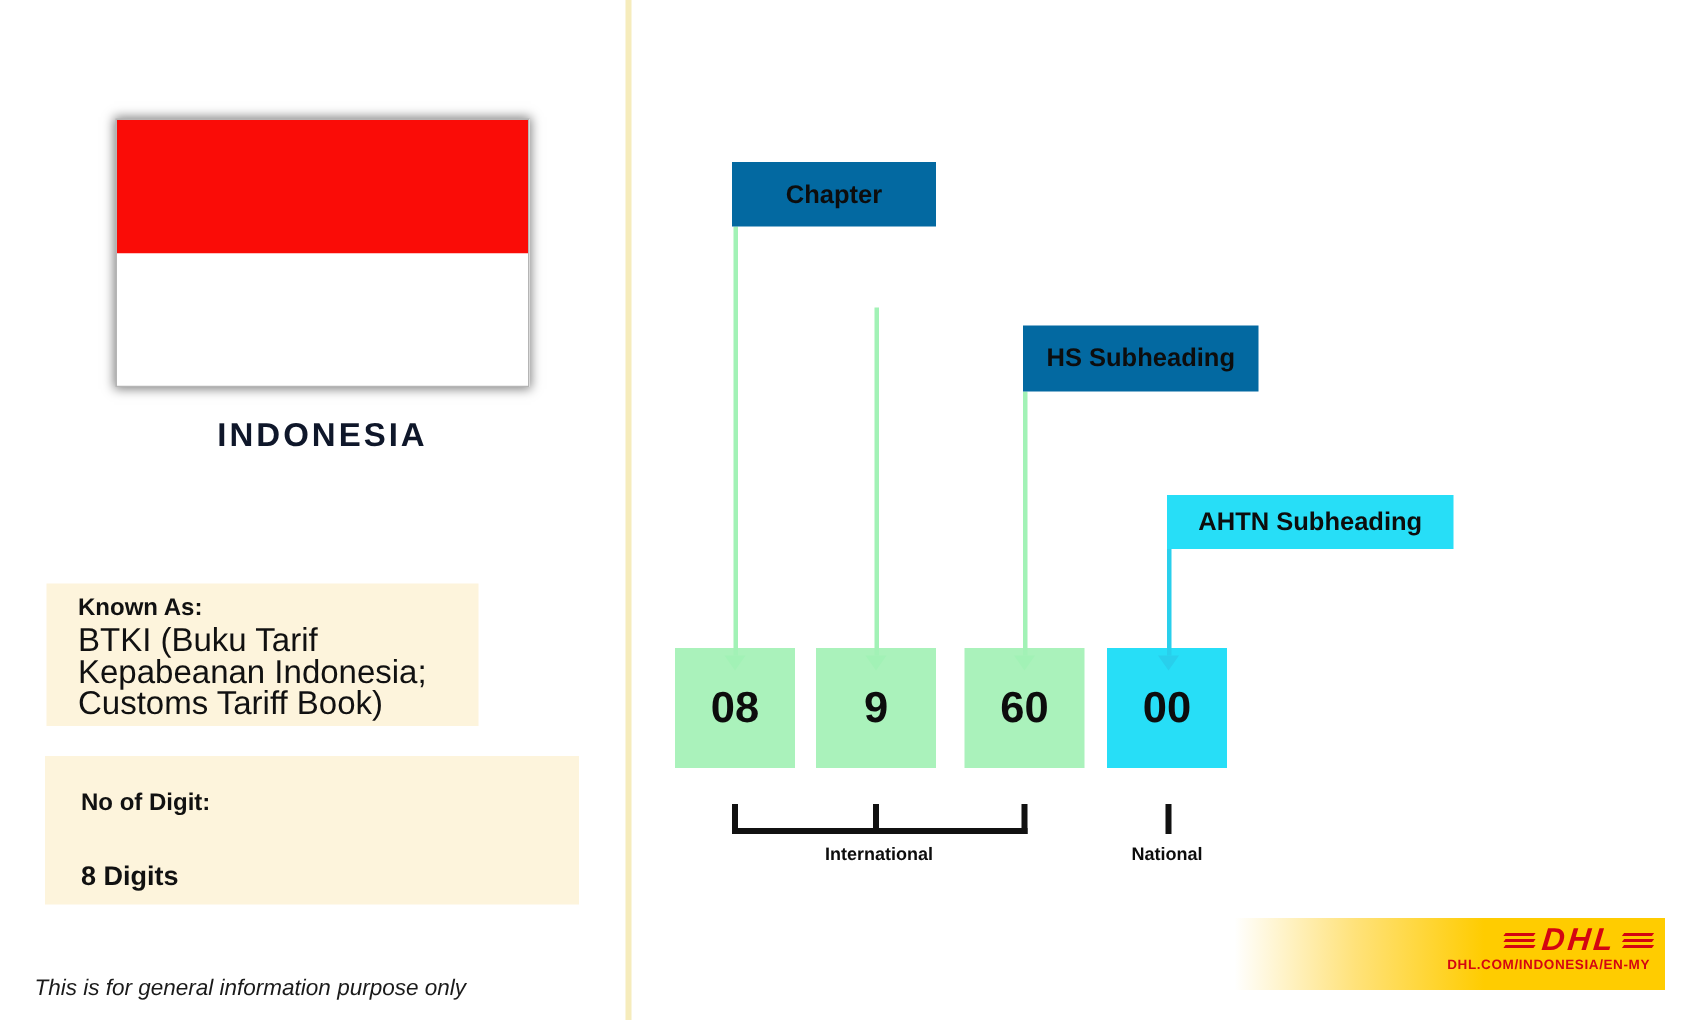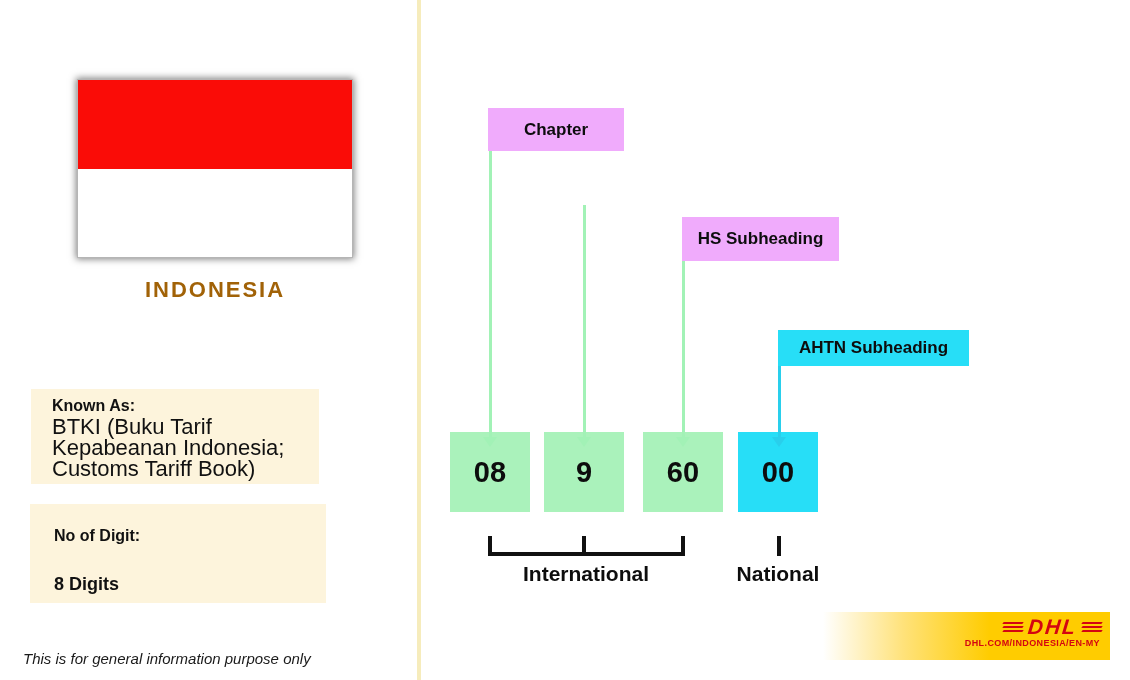--- a/index.html
+++ b/index.html
@@ -9,38 +9,38 @@
   }
   
   .flag{
     position:absolute;left:77px;top:79px;width:276px;height:179px;
     box-shadow:0 0 7px 1px rgba(0,0,0,0.5);border:1px solid #b5b5b5;box-sizing:border-box;
   }
   .flag-red{height:50%;background:#fa0c07;}
   .flag-white{height:50%;background:#ffffff;}
   .country{
     position:absolute;left:77px;top:277px;width:276px;text-align:center;
-    font-size:22px;font-weight:bold;letter-spacing:2px;color:#a16207;
+    font-size:22px;font-weight:bold;letter-spacing:2px;color:#0f172a;
   }
   .card{position:absolute;background:#fdf4dc;box-sizing:border-box;}
   .card-known{left:31px;top:389px;width:288px;height:95px;padding:7px 20px 0 21px;}
-  .card-digits{left:30px;top:504px;width:296px;height:99px;padding:22px 20px 0 24px;}
+  .card-digits{left:30px;top:504px;width:356px;height:99px;padding:22px 20px 0 24px;}
   .card-label{font-size:16px;font-weight:bold;line-height:20px;}
   .card-value{font-size:22px;font-weight:normal;line-height:21px;max-width:300px;}
   .card-value2{font-size:18px;font-weight:bold;margin-top:28px;}
   .disclaimer{
     position:absolute;left:23px;top:650px;font-size:15px;font-style:italic;color:#1a1a1a;
   }
   .divider{position:absolute;left:417px;top:0;width:4px;height:680px;background:#f6ecbc;}
   
   .lvl-label{
     position:absolute;display:flex;align-items:center;justify-content:center;
     font-size:17px;font-weight:bold;color:#0d0d0d;z-index:3;
   }
-  .lvl-green{background:#f0abfc;}
+  .lvl-green{background:#0369a1;}
   .lvl-cyan{background:#27def7;}
   .lbl-chapter{left:488px;top:108px;width:136px;height:43px;}
   .lbl-heading{left:584px;top:162px;width:137px;height:43px;}
   .lbl-hs{left:682px;top:217px;width:157px;height:44px;}
   .lbl-ahtn{left:778px;top:330px;width:191px;height:36px;}
   
   .vline{position:absolute;width:3px;z-index:2;}
   .vline-green{background:#a2f2b6;}
   .vline-cyan{background:#29cfec;}
   .vl-1{left:489px;top:151px;height:286px;}
@@ -71,21 +71,21 @@
   .db-4{left:738px;}
   
   .tick{position:absolute;width:4px;height:20px;background:#111;top:536px;}
   .tk-1{left:488px;}
   .tk-2{left:582px;}
   .tk-3{left:681px;}
   .tk-nat{left:777px;}
   .bracket-bar{position:absolute;left:488px;top:552px;width:197px;height:4px;background:#111;}
   .group-label{
     position:absolute;top:562px;width:240px;text-align:center;
-    font-size:21px;font-weight:bold;color:#0d0d0d;
+    font-size:12px;font-weight:bold;color:#0d0d0d;
   }
   .gl-int{left:466px;}
   .gl-nat{left:658px;}
   
   .dhl-banner{
     position:absolute;left:823px;top:612px;width:287px;height:48px;
     background:linear-gradient(to right,#ffffff 0%,#ffe27a 28%,#ffcc00 58%,#ffcc00 100%);
   }
   .dhl-logo-row{
     display:flex;align-items:center;justify-content:flex-end;

